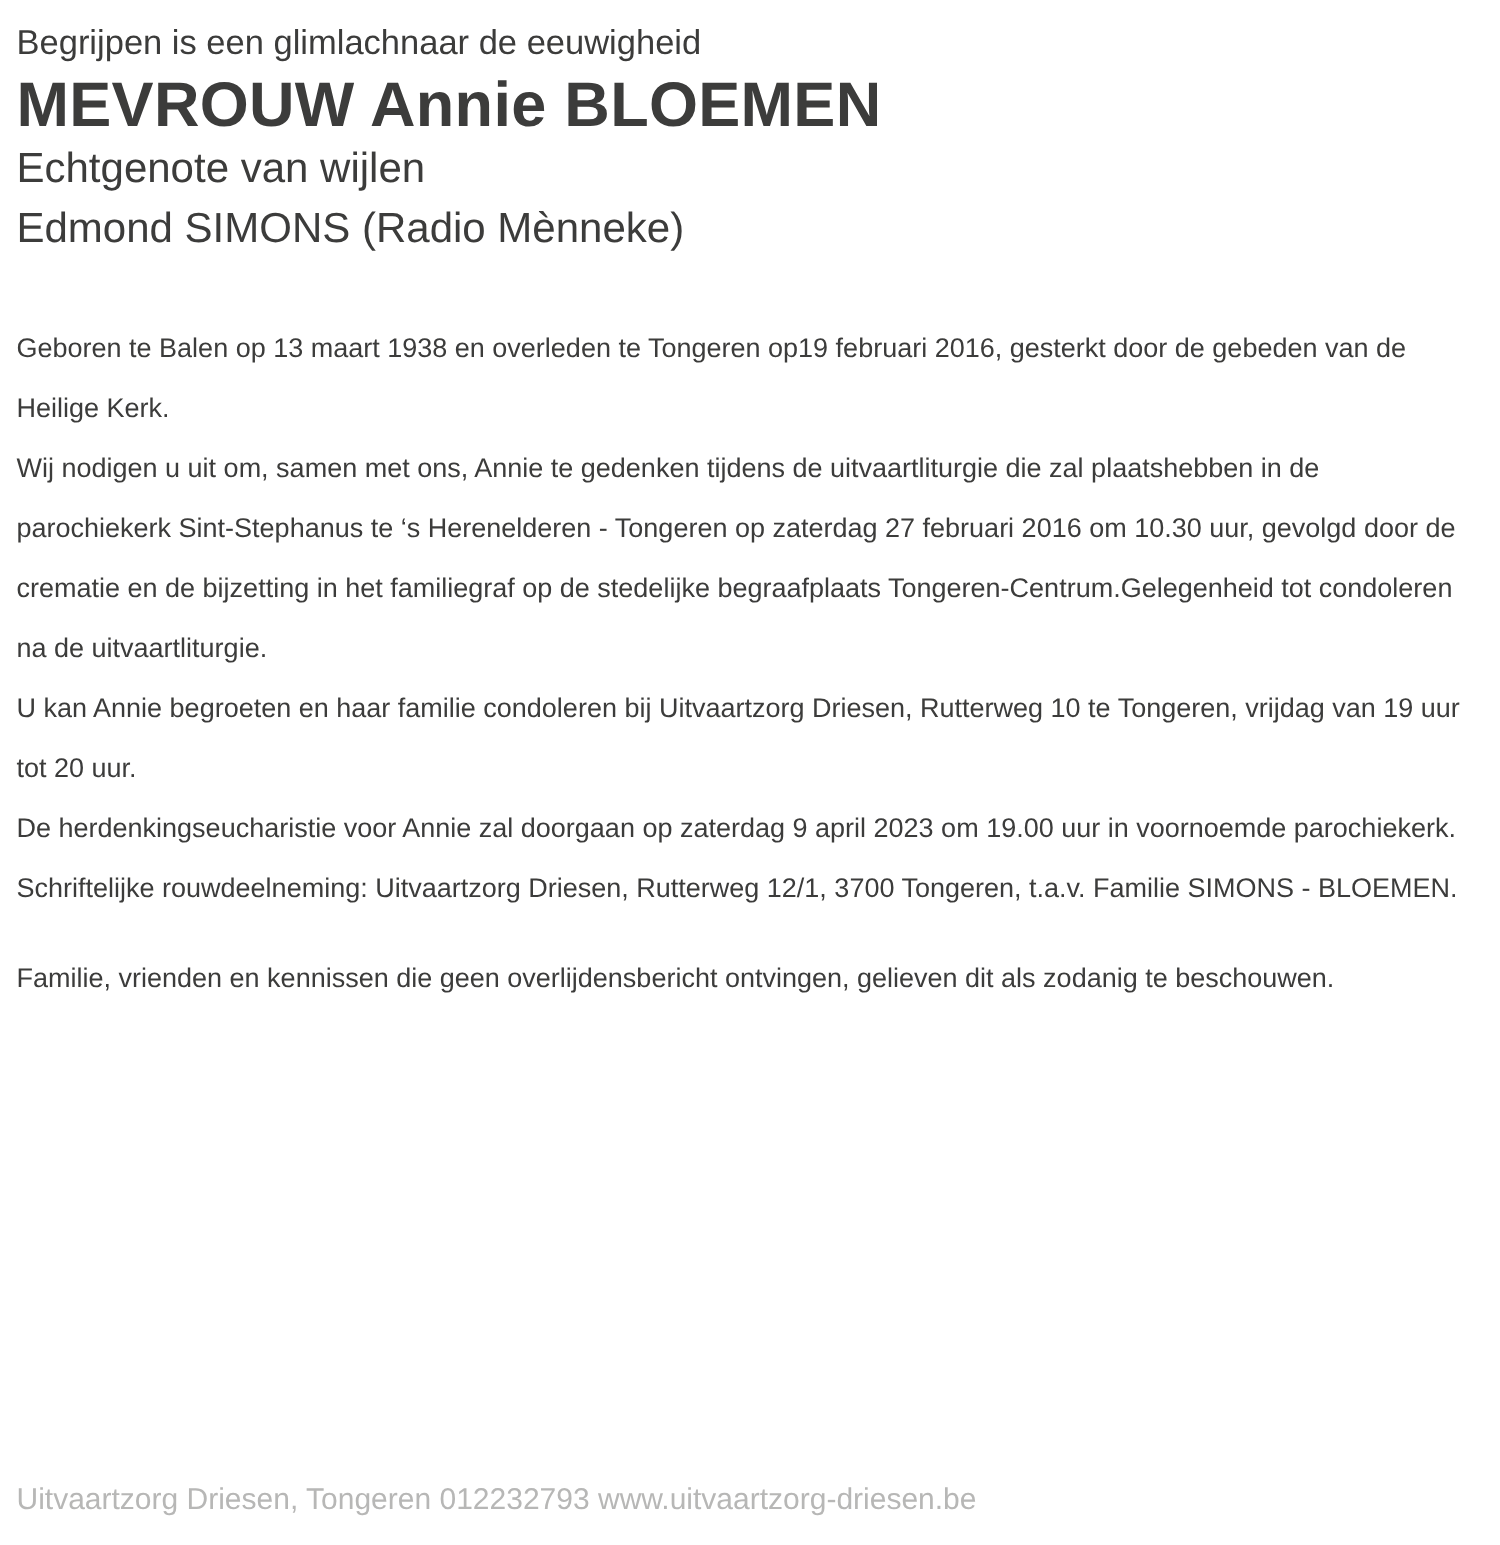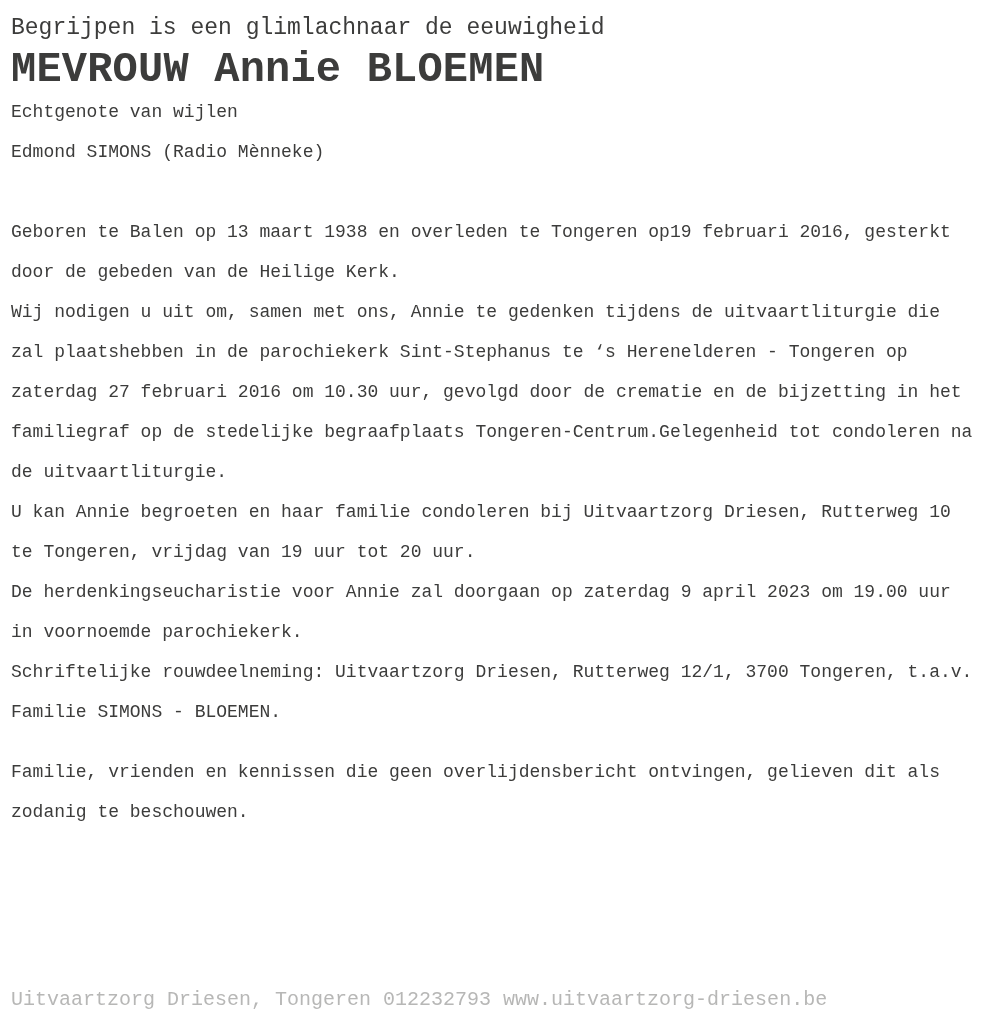--- a/index.html
+++ b/index.html
@@ -14,38 +14,37 @@
     font-family: "Liberation Sans", sans-serif;
     color: #3c3c3b;
     overflow: hidden;
   }
 
   .page {
     position: relative;
     width: 1000px;
     height: 1030px;
     padding: 8px 14px 0 11px;
-    font-family: Liberation Mono, monospace;
   }
 
   .tagline {
     font-size: 23px;
     line-height: 40px;
     font-weight: 400;
   }
 
   .title {
     font-size: 42px;
     line-height: 44px;
     font-weight: 700;
     letter-spacing: 0.2px;
   }
 
   .subtitle-line {
-    font-size: 18px;
+    font-size: 28px;
     line-height: 40px;
     font-weight: 400;
   }
 
   .body-block {
     margin-top: 40px;
     max-width: 965px;
   }
 
   .body-block p {

